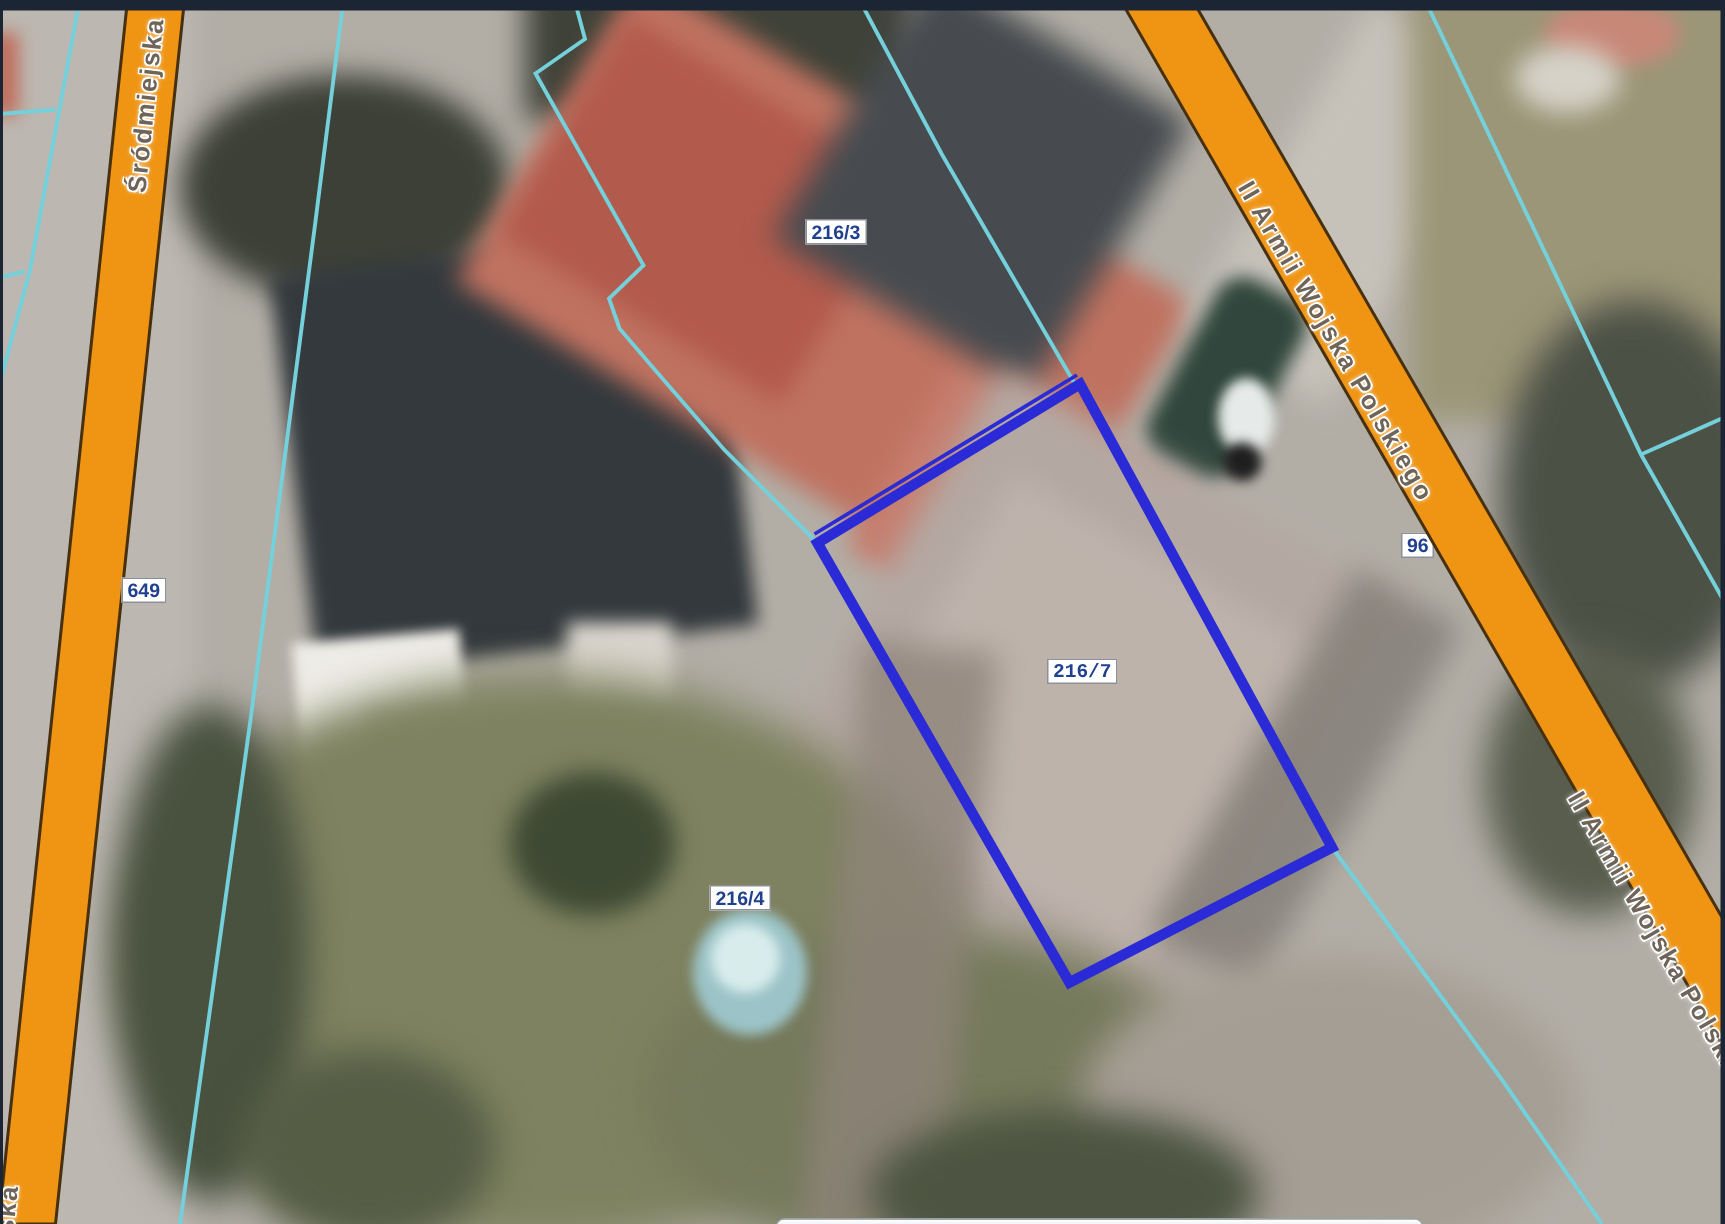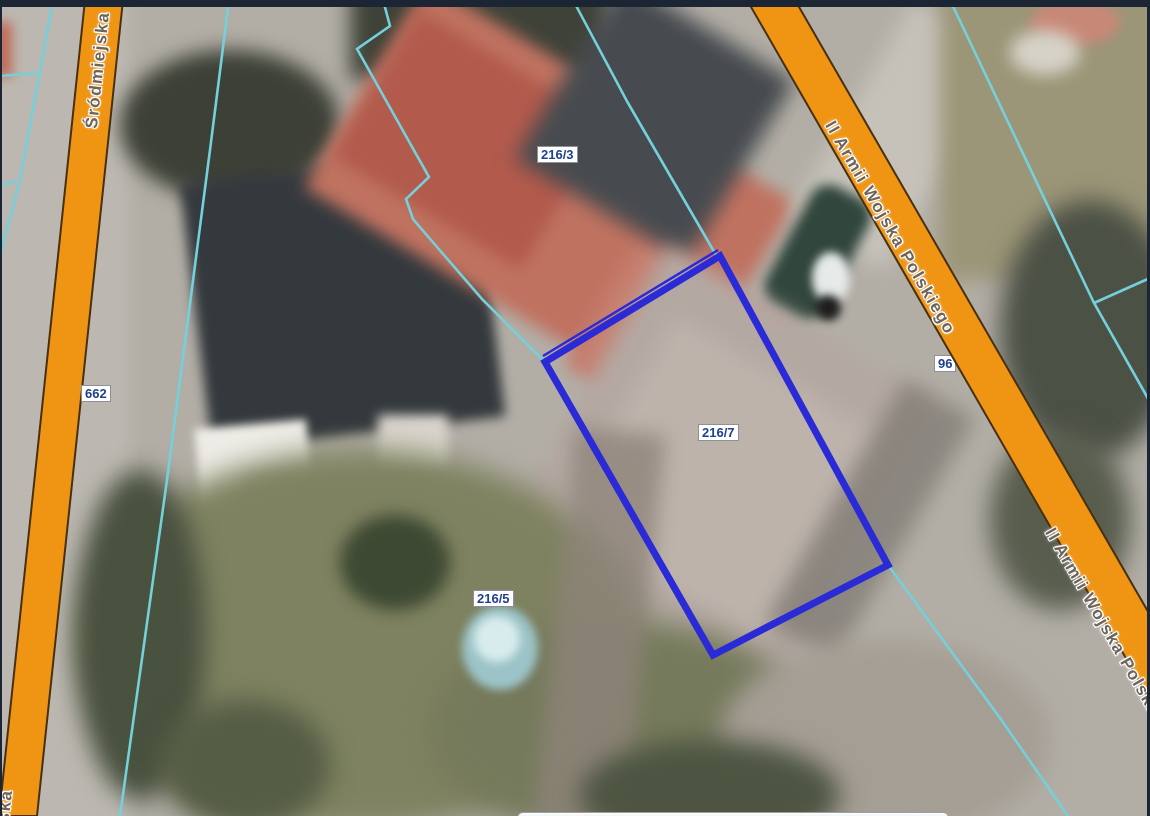--- a/index.html
+++ b/index.html
@@ -102,23 +102,23 @@
       <polyline points="950,0 1094,303 1150,402"></polyline>
       <polyline points="1094,303 1150,278"></polyline>
       <polyline points="888,565 1000,718 1068,816"></polyline>
     </g>
 
     <line x1="718" y1="250" x2="543" y2="356" stroke="#2a2ad6" stroke-width="2.5"></line>
     <polygon points="720,256 888,565 713,655 545,362" fill="none" stroke="#2a2ad6" stroke-width="7" stroke-linejoin="miter"></polygon>
   </svg>
 
   <div class="parcel-label" style="left:515px;top:146px;margin-left:22px;">216/3</div>
-  <div class="parcel-label" style="left:698px;top:424px;">216/7</div>
-  <div class="parcel-label" style="left:473px;top:590px;">216/5</div>
-  <div class="parcel-label" style="left:81px;top:385px;">662</div>
+  <div class="parcel-label" style="left:698px;top:439px;font-family:Liberation Mono, monospace;">216/7</div>
+  <div class="parcel-label" style="left:473px;top:590px;">216/4</div>
+  <div class="parcel-label" style="left:81px;top:385px;">649</div>
 
   <div class="road-label" style="left:98px;top:70px;transform:translate(-50%,-50%) rotate(-84deg);">Śródmiejska</div>
   <div class="road-label" style="left:1px;top:848px;transform:translate(-50%,-50%) rotate(-84deg);">Śródmiejska</div>
   <div class="road-label" style="left:890px;top:228px;transform:translate(-50%,-50%) rotate(60deg);">II Armii Wojska Polskiego</div>
   <div class="road-label" style="left:1110px;top:635px;transform:translate(-50%,-50%) rotate(60deg);">II Armii Wojska Polskiego</div>
 
   <div id="frame-top" class="frame"></div>
   <div id="frame-left" class="frame"></div>
   <div id="frame-right" class="frame"></div>
   <div id="bottom-toolbar"></div>

